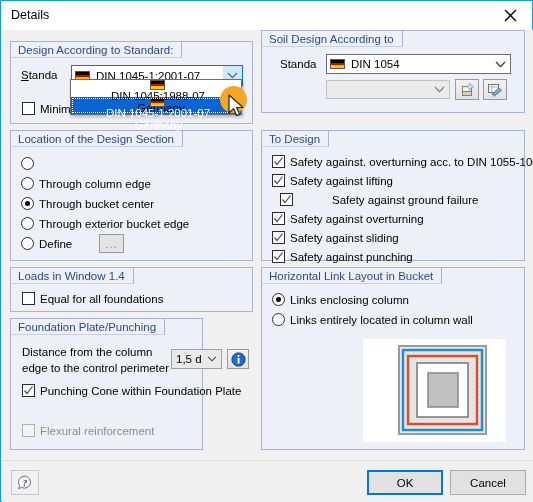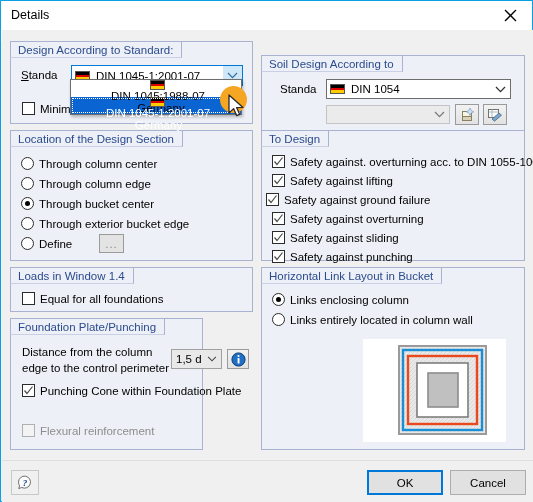--- a/index.html
+++ b/index.html
@@ -214,21 +214,21 @@
         <span class="ddtext">DIN 1045:1988-07</span>
         <span class="ddcountry">Germany</span>
       </div>
       <div class="dd-item sel">
         <div class="flag"></div>
         <span class="ddtext">DIN 1045-1:2001-07</span>
         <span class="ddcountry">Germany</span>
       </div>
     </div>
 
-    <div class="group" style="left:259px;top:25px;width:264px;height:83px;">
+    <div class="group" style="left:259px;top:0;width:264px;height:83px;">
       <div class="group-title">Soil Design According to</div>
       <div class="group-body">
         <div class="lbl" style="left:18px;top:10px;"><span>Standa</span></div>
         <div class="combo" style="left:64px;top:6px;width:185px;height:20px;">
           <div class="flag"></div>
           <div class="ctext">DIN 1054</div>
           <div class="arrow">
             <svg class="chev" width="11" height="7" viewBox="0 0 11 7">
                 <polyline points="1,1 5.5,5.6 10,1" fill="none" stroke="#333" stroke-width="1.3"></polyline>
               </svg>
@@ -272,21 +272,21 @@
           <div class="cbl">Safety against. overturning acc. to DIN 1055-100</div>
         </div>
         <div class="cbrow" style="left:10px;top:26px;">
           <div class="cbox">
             <svg width="11" height="11" viewBox="0 0 11 11">
                 <polyline points="1.5,5.5 4,8.5 9.5,1.5" fill="none" stroke="#4a4a4a" stroke-width="1.2"></polyline>
               </svg>
           </div>
           <div class="cbl">Safety against lifting</div>
         </div>
-        <div class="cbrow" style="left:4px;top:45px;">
+        <div class="cbrow" style="left:18px;top:45px;gap:34px;">
           <div class="cbox">
             <svg width="11" height="11" viewBox="0 0 11 11">
                 <polyline points="1.5,5.5 4,8.5 9.5,1.5" fill="none" stroke="#4a4a4a" stroke-width="1.2"></polyline>
               </svg>
           </div>
           <div class="cbl">Safety against ground failure</div>
         </div>
         <div class="cbrow" style="left:10px;top:64px;">
           <div class="cbox">
             <svg width="11" height="11" viewBox="0 0 11 11">
@@ -312,21 +312,20 @@
           <div class="cbl">Safety against punching</div>
         </div>
       </div>
     </div>
 
     <div class="group" style="left:8px;top:100px;width:243px;height:131px;">
       <div class="group-title">Location of the Design Section</div>
       <div class="group-body">
         <div class="rbrow" style="left:10px;top:9px;">
           <div class="rb"></div>
-          <div class="rbl">Through column center</div>
         </div>
         <div class="rbrow" style="left:10px;top:29px;">
           <div class="rb"></div>
           <div class="rbl">Through column edge</div>
         </div>
         <div class="rbrow" style="left:10px;top:49px;">
           <div class="rb on"></div>
           <div class="rbl">Through bucket center</div>
         </div>
         <div class="rbrow" style="left:10px;top:69px;">

